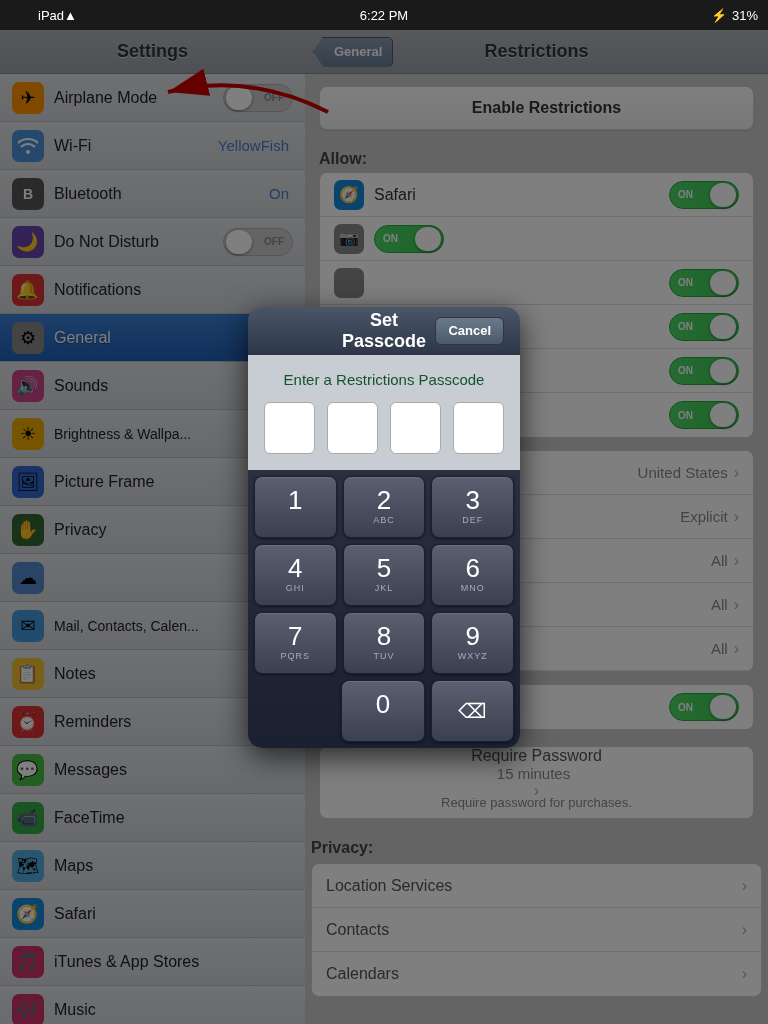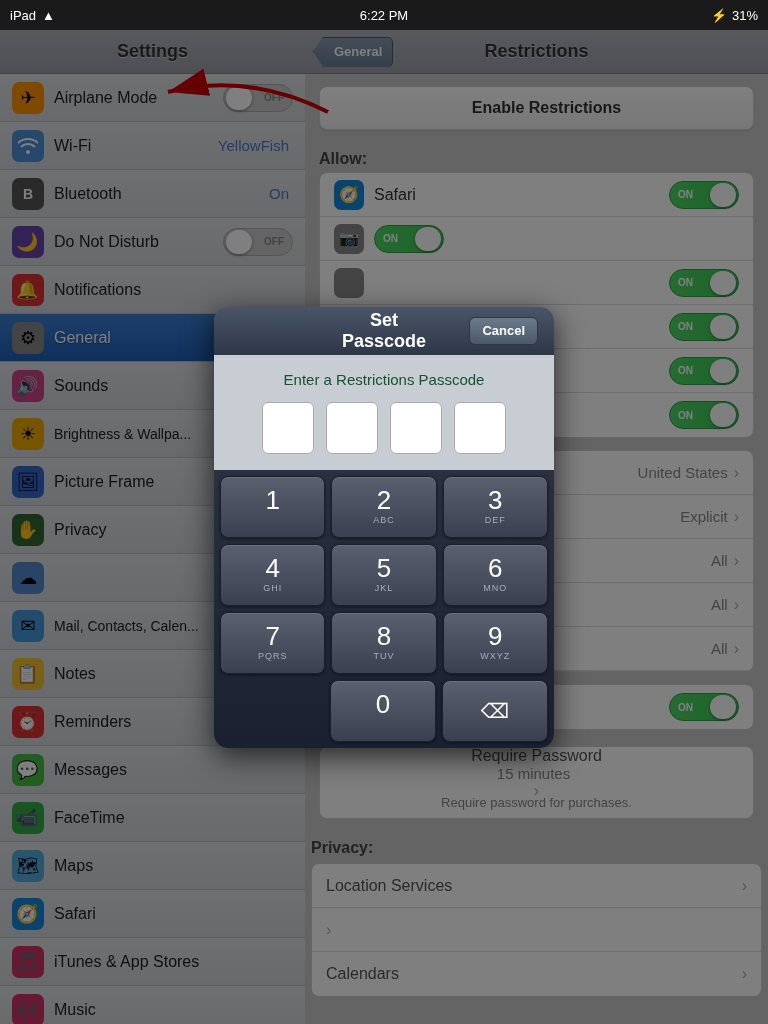--- a/index.html
+++ b/index.html
@@ -18,21 +18,21 @@
       height: 30px;
       background: #1a1a1a;
       display: flex;
       align-items: center;
       justify-content: space-between;
       padding: 0 10px;
       color: white;
       font-size: 13px;
       font-weight: 500;
     }
-    .status-left { display: flex; align-items: center; gap: 6px; }
+    .status-left { display: flex; align-items: center; gap: 0; margin-left: 28px; }
     .status-center { position: absolute; left: 50%; transform: translateX(-50%); }
     .status-right { display: flex; align-items: center; gap: 4px; }
 
     
     #main-layout {
       display: flex;
       width: 768px;
       height: 994px;
       background: #6d28d9;
     }
@@ -391,21 +391,21 @@
       height: 994px;
       background: rgba(0,0,0,0.5);
       z-index: 100;
       display: flex;
       align-items: center;
       justify-content: center;
     }
 
     
     #passcode-modal {
-      width: 340px;
+      width: 272px;
       background: transparent;
       border-radius: 14px;
       overflow: hidden;
       box-shadow: 0 8px 30px rgba(0,0,0,0.7);
     }
 
     .modal-header {
       background: linear-gradient(to bottom, #4a5568, #2d3748);
       display: flex;
       align-items: center;
@@ -823,20 +823,21 @@
     <div class="privacy-section">
       <div class="privacy-header">
         <span>Privacy:</span>
       </div>
       <div class="privacy-list">
         <div class="privacy-row">
           <span class="privacy-row-label">Location Services</span>
           <span class="chevron">›</span>
         </div>
         <div class="privacy-row">
+          <span class="privacy-row-label">Contacts</span>
           <span class="chevron">›</span>
         </div>
         <div class="privacy-row">
           <span class="privacy-row-label">Calendars</span>
           <span class="chevron">›</span>
         </div>
       </div>
     </div>
 
   </div>

